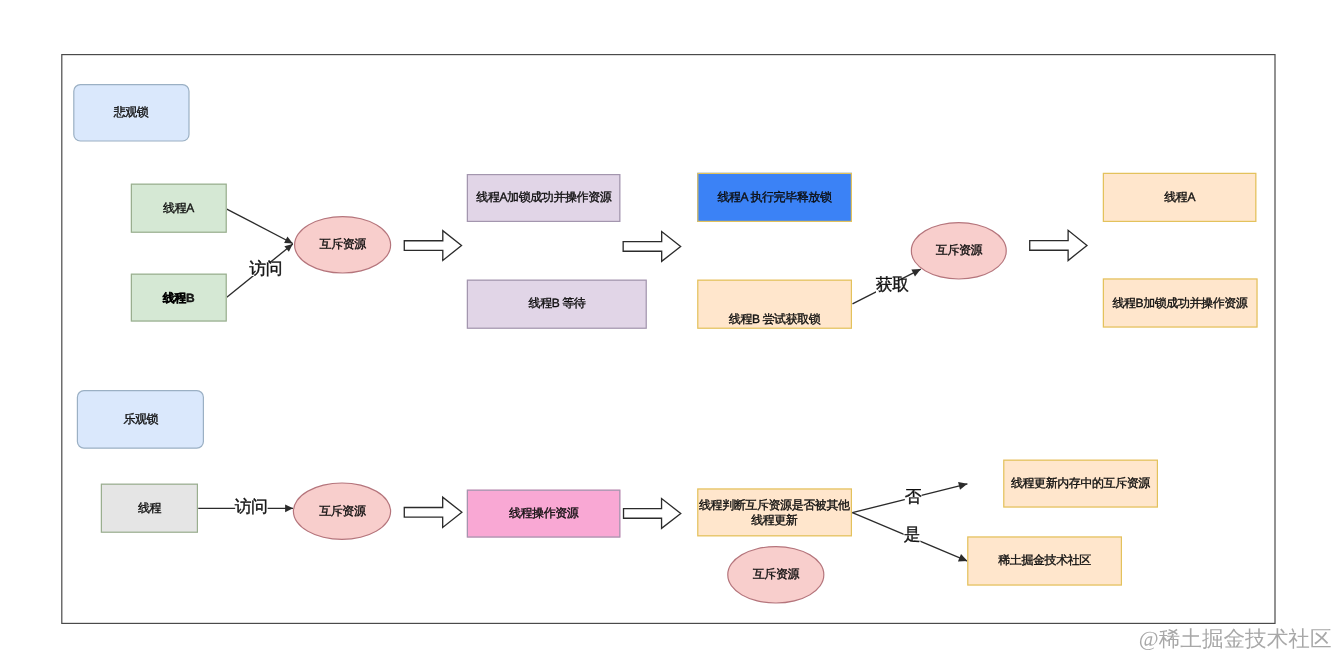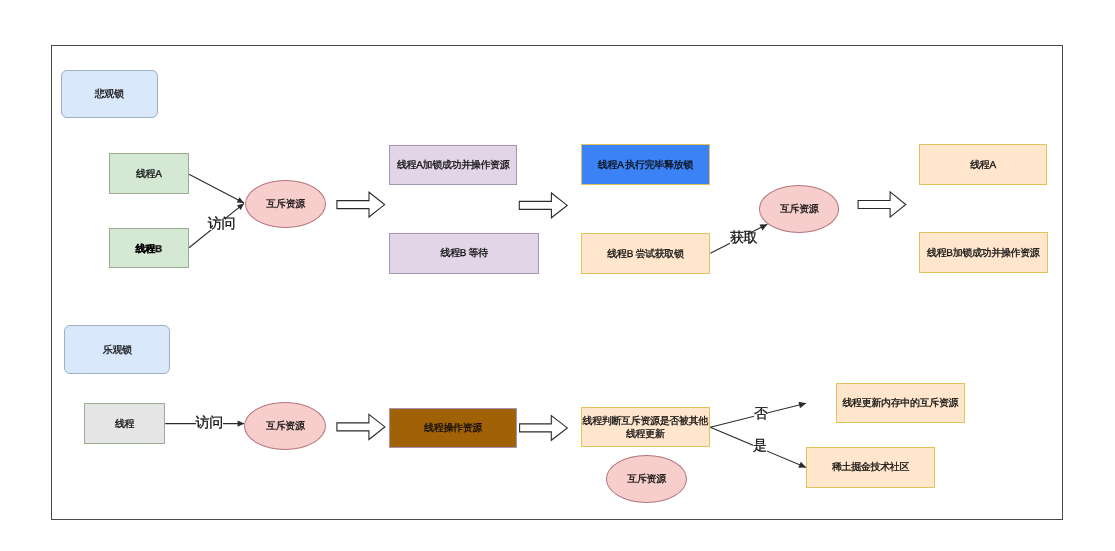--- a/index.html
+++ b/index.html
@@ -53,31 +53,32 @@
       <path d="M 806.2 467.6 L 798.2835912102225 467.84591029489 L 800.8459015279043 461.76359446653146 Z" fill="#2b2b2b" stroke="none"></path>
     </svg>
   <div id="nodes-layer">
       <div class="node n-rounded" style="left: 60.7px; top: 69.8px; width: 97px; height: 48.6px; background: rgb(218, 232, 252); border: 1px solid rgb(155, 176, 196);"><span style="display: block; transform: translateY(0.8px);">悲观锁</span></div>
       <div class="node" style="left: 108.5px; top: 153.3px; width: 80.4px; height: 40.4px; background: rgb(213, 232, 212); border: 1px solid rgb(154, 174, 143);"><span style="display: block; transform: translateY(0.8px);">线程A</span></div>
       <div class="node" style="left: 108.5px; top: 228.3px; width: 80.4px; height: 40.1px; background: rgb(213, 232, 212); border: 1px solid rgb(154, 174, 143);"><span style="display: block; transform: translateY(0.8px); font-weight: bold;">线程B</span></div>
       <div class="node n-ellipse" style="left: 244.8px; top: 179.9px; width: 81.7px; height: 48.2px; background: rgb(248, 206, 204); border: 1px solid rgb(181, 117, 124);"><span style="display: block; transform: translateY(0.8px);">互斥资源</span></div>
       <div class="node" style="left: 388.9px; top: 144.5px; width: 128.6px; height: 40.5px; background: rgb(225, 213, 231); border: 1px solid rgb(163, 150, 174);"><span style="display: block; transform: translateY(0.8px);">线程A加锁成功并操作资源</span></div>
       <div class="node" style="left: 389.2px; top: 232.6px; width: 150px; height: 41px; background: rgb(225, 213, 231); border: 1px solid rgb(163, 150, 174);"><span style="display: block; transform: translateY(0.8px);">线程B  等待</span></div>
       <div class="node" style="left: 581.1px; top: 144px; width: 128.6px; height: 41px; background: #3b82f6; border: 1px solid rgb(227, 194, 92);"><span style="display: block; transform: translateY(0.8px);">线程A 执行完毕释放锁</span></div>
-      <div class="node" style="left: 581px; top: 233px; width: 129px; height: 40.5px; background: rgb(255, 230, 204); border: 1px solid rgb(227, 194, 92);"><span style="display: block; transform: translateY(0.8px);">线程B 尝试获取锁</span></div>
+      <div class="node" style="left: 581px; top: 233px; width: 129px; height: 40.5px; background: rgb(255, 230, 204); border: 1px solid rgb(227, 194, 92); align-items: flex-end;"><span style="display: block; transform: translateY(0.8px);">线程B 尝试获取锁</span></div>
       <div class="node n-ellipse" style="left: 758.9px; top: 185.2px; width: 80.6px; height: 47.6px; background: rgb(248, 206, 204); border: 1px solid rgb(181, 117, 124);"><span style="display: block; transform: translateY(0.8px);">互斥资源</span></div>
       <div class="node" style="left: 918.6px; top: 144.3px; width: 128.9px; height: 40.7px; background: rgb(255, 230, 204); border: 1px solid rgb(227, 194, 92);"><span style="display: block; transform: translateY(0.8px);">线程A</span></div>
       <div class="node" style="left: 919px; top: 232.2px; width: 128.6px; height: 40.8px; background: rgb(255, 230, 204); border: 1px solid rgb(227, 194, 92);"><span style="display: block; transform: translateY(0.8px);">线程B加锁成功并操作资源</span></div>
       <div class="node n-rounded" style="left: 64.3px; top: 324.9px; width: 106px; height: 48.8px; background: rgb(218, 232, 252); border: 1px solid rgb(155, 176, 196);"><span style="display: block; transform: translateY(0.8px);">乐观锁</span></div>
       <div class="node" style="left: 84.2px; top: 403.3px; width: 80.8px; height: 41.1px; background: #e5e5e5; border: 1px solid rgb(154, 174, 143);"><span style="display: block; transform: translateY(0.8px);">线程</span></div>
       <div class="node n-ellipse" style="left: 244.3px; top: 401.8px; width: 82px; height: 48px; background: rgb(248, 206, 204); border: 1px solid rgb(181, 117, 124);"><span style="display: block; transform: translateY(0.8px);">互斥资源</span></div>
-      <div class="node" style="left: 388.6px; top: 407.8px; width: 128.9px; height: 40.3px; background: #a16207; border: 1px solid rgb(163, 150, 174);"><span style="display: block; transform: translateY(0.8px);">线程操作资源</span></div>
+      <div class="node" style="left: 388.6px; top: 407.8px; width: 128.9px; height: 40.3px; background: #f9a8d4; border: 1px solid rgb(163, 150, 174);"><span style="display: block; transform: translateY(0.8px);">线程操作资源</span></div>
       <div class="node" style="left: 580.8px; top: 407.2px; width: 128.9px; height: 40.3px; background: rgb(255, 230, 204); border: 1px solid rgb(227, 194, 92);"><span style="display: block; transform: translateY(0.8px);">线程判断互斥资源是否被其他线程更新</span></div>
       <div class="node n-ellipse" style="left: 606.3px; top: 455px; width: 80.6px; height: 47.5px; background: rgb(248, 206, 204); border: 1px solid rgb(181, 117, 124);"><span style="display: block; transform: translateY(0.8px);">互斥资源</span></div>
       <div class="node" style="left: 805.8px; top: 382.6px; width: 129.1px; height: 40.2px; background: rgb(255, 230, 204); border: 1px solid rgb(227, 194, 92); margin-left: 30px;"><span style="display: block; transform: translateY(0.8px);">线程更新内存中的互斥资源</span></div>
       <div class="node" style="left: 805.8px; top: 446.5px; width: 129.4px; height: 41.3px; background: rgb(255, 230, 204); border: 1px solid rgb(227, 194, 92);"><span style="display: block; transform: translateY(0.8px);">稀土掘金技术社区</span></div>
     </div>
+  <div id="watermark" style="left: 949px; top: 523px; color: rgb(168, 168, 168);">@稀土掘金技术社区</div>
 <div class="edge-label" style="left: 207.8px; top: 219px;">访问</div>
     <div class="edge-label" style="left: 729.9px; top: 233.6px;">获取</div>
     <div class="edge-label" style="left: 195.6px; top: 418px;">访问</div>
     <div class="edge-label" style="left: 754px; top: 409.9px;">否</div>
     <div class="edge-label" style="left: 753.1px; top: 441.8px;">是</div>
   </div>
 
 </body></html>

